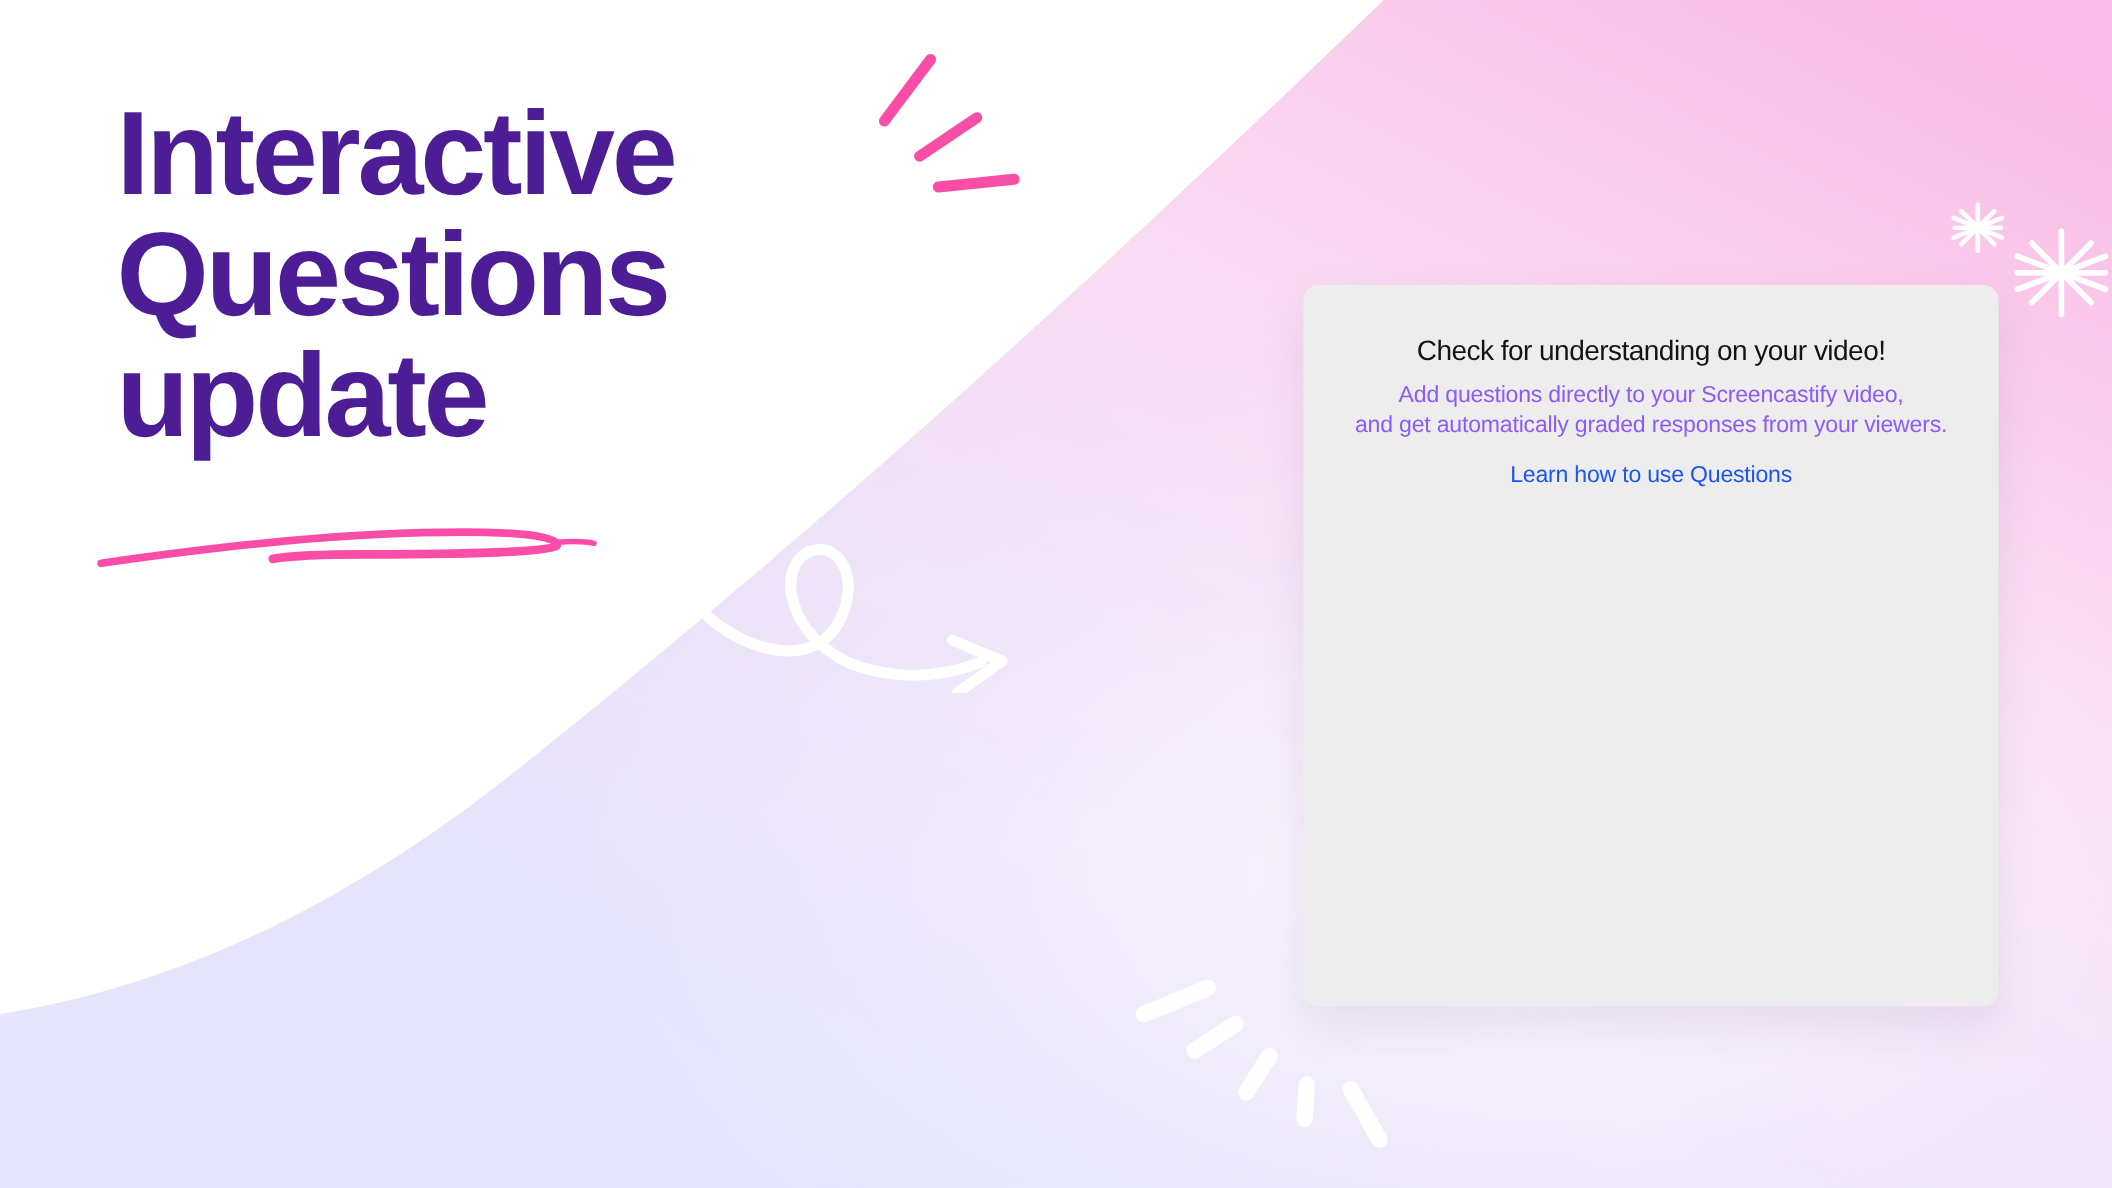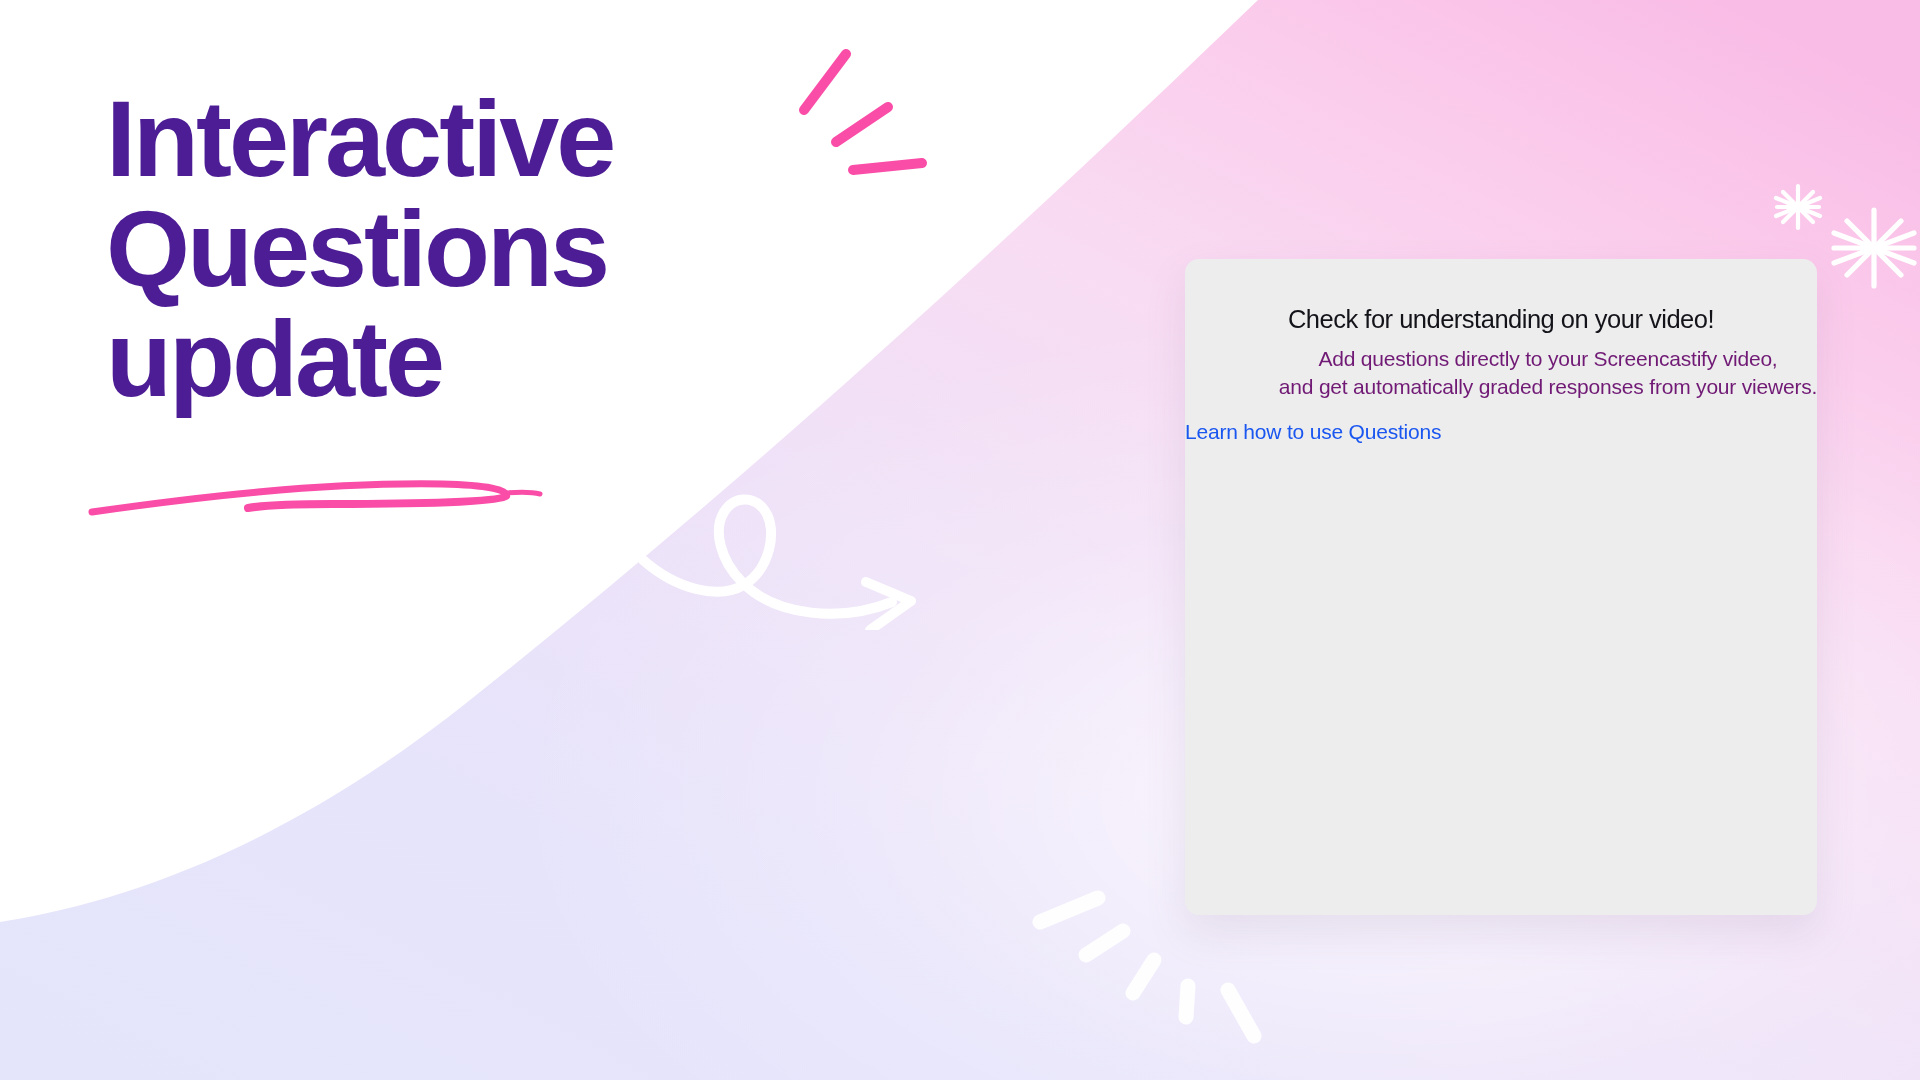--- a/index.html
+++ b/index.html
@@ -85,31 +85,31 @@
   }
 
   #card-subtext {
     position: absolute;
     left: 0;
     top: 86px;
     width: 632px;
     text-align: center;
     font-size: 21px;
     line-height: 28px;
-    color: #701a75;
+    color: #8b5cf6;
     letter-spacing: -0.2px;
     white-space: pre-line;
-    padding-left: 47px;
   }
 
   #card-link {
     position: absolute;
     left: 0;
     top: 161px;
     width: 632px;
+    text-align: center;
     font-size: 21px;
     color: #1a56f0;
     text-decoration: none;
     letter-spacing: -0.2px;
     cursor: pointer;
   }
 </style>
 </head>
 <body>
 

